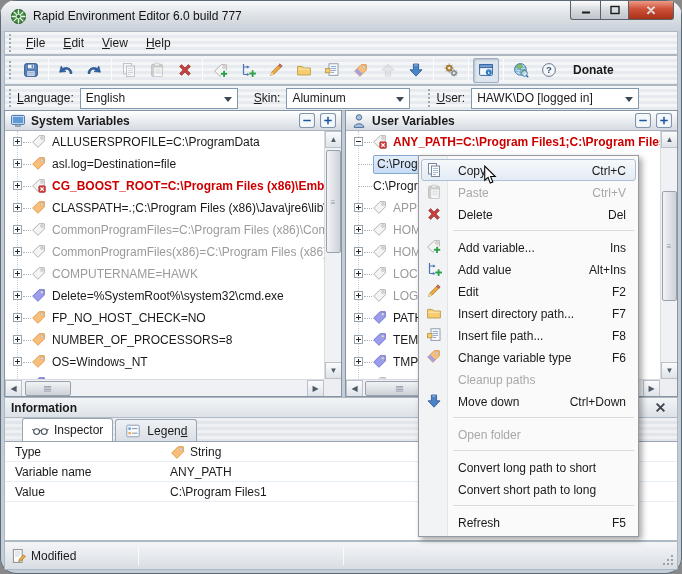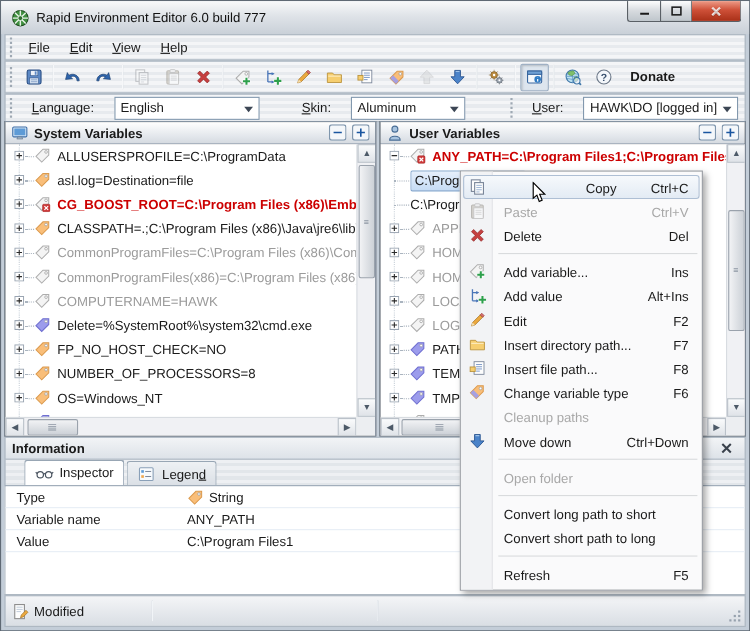--- a/index.html
+++ b/index.html
@@ -1,48 +1,48 @@
 <!DOCTYPE html>
 <html><head>
 <meta charset="utf-8">
 <style>
   html,body{margin:0;padding:0;background:#888;}
   *{box-sizing:border-box;}
   .window{position:relative;width:682px;height:574px;background:#c3cdd8;
     font-family:"Liberation Sans","DejaVu Sans",sans-serif;font-size:12px;color:#1a1a1a;
-    box-shadow:inset 0 0 0 1px #5f6974; overflow:hidden;}
+    box-shadow:inset 0 0 0 1px #5f6974; overflow:hidden;border-radius:16px;}
   
   .titlebar{position:absolute;left:1px;top:1px;right:1px;height:30px;
     background:linear-gradient(#f8f9fa,#dfe3e8 45%,#c9d0d8);}
   .titlebar .app-icon{position:absolute;left:9px;top:7px;width:17px;height:17px;}
   .titlebar .title{position:absolute;left:32px;top:8px;color:#111;}
   .winbtns{position:absolute;right:7px;top:0;height:19px;display:flex;}
   .winbtn{height:19px;border:1px solid #5a6066;border-top:none;display:flex;align-items:center;justify-content:center;
     background:linear-gradient(#fdfdfd,#d6dade 50%,#bfc6cc);}
   .winbtn.min{width:30px;border-radius:0 0 0 3px;border-right:none;}
   .winbtn.max{width:28px;border-right:none;}
   .winbtn.close{width:46px;border-radius:0 0 3px 0;background:linear-gradient(#ED9A86,#CE5038 45%,#A93018);}
   
   .bar{position:absolute;left:4px;right:4px;background:repeating-linear-gradient(#f4f5f7 0 3px,#e7eaee 3px 6px);
     border:1px solid #aeb8c2;display:flex;align-items:center;}
   .menubar{top:31px;height:24px;}
   .menu-item{padding:3px 9px;cursor:default;}
   .toolbar{top:55px;height:30px;}
-  .optionsbar{top:85px;height:26px;gap:12px;}
+  .optionsbar{top:85px;height:26px;}
   .grip{width:3px;height:18px;border-left:2px dotted #9fa9b4;margin:0 5px 0 4px;}
   .tb{width:26px;height:25px;display:inline-flex;align-items:center;justify-content:center;margin:0 1px;border:1px solid transparent;border-radius:2px;}
   .tb.disabled{opacity:.42;filter:grayscale(75%);}
   .tb.pressed{background:#dde5ee;border-color:#9fb0c4;box-shadow:inset 1px 1px 2px rgba(0,0,0,.18);}
   .tb.textbtn{width:auto;padding:0 8px;font-weight:bold;}
   .tbsep{width:1px;height:22px;background:#c2c9d1;border-right:1px solid #fbfcfd;margin:0 3px;}
   .opt-label u, .menu-item u, .tab u{text-decoration:underline;}
   .combo{height:21px;background:#fff;border:1px solid #8298ae;display:flex;align-items:center;position:relative;padding-left:5px;margin:0 6px;}
   .combo .arr{position:absolute;right:5px;top:8px;width:0;height:0;border-left:4px solid transparent;border-right:4px solid transparent;border-top:5px solid #3c4654;}
   
-  .panel{position:absolute;top:110px;height:287px;border:1px solid #8593a2;background:#404040;}
+  .panel{position:absolute;top:110px;height:287px;border:1px solid #8593a2;background:#fde047;}
   .panel-header{position:absolute;left:0;right:0;top:0;height:20px;
     background:linear-gradient(#ffffff,#e2e6eb 70%,#d6dbe1);border-bottom:1px solid #aab4c0;
     display:flex;align-items:center;font-weight:bold;}
   .panel-header .phicon{width:16px;height:16px;margin:0 5px 0 5px;}
   .ph-btn{position:absolute;top:2px;width:16px;height:15px;}
   .tree{position:absolute;left:0;right:0;top:20px;bottom:0;background:#fff;overflow:hidden;}
   .treerows{position:absolute;left:0;top:0;right:17px;bottom:17px;overflow:hidden;}
   .treerows::before{content:'';position:absolute;left:12px;top:0;bottom:0;border-left:1px dotted #c9d1d9;}
   .trow{position:relative;height:22px;line-height:22px;white-space:nowrap;}
   .trow .exp{position:absolute;left:8px;top:6px;}
@@ -88,21 +88,21 @@
   
   .ctxmenu{position:absolute;left:418px;top:155px;width:221px;background:#fafafb;border:1px solid #979ba1;
     padding:3px 2px;box-shadow:3px 3px 6px rgba(0,0,0,.35);z-index:40;}
   .ctxmenu::before{content:'';position:absolute;left:0;top:0;bottom:0;width:28px;background:#f2f3f5;border-right:1px solid #e3e4e6;}
   .mi{position:relative;height:22px;line-height:22px;border:1px solid transparent;border-radius:3px;}
   .mi .mic{position:absolute;left:4px;top:2px;width:16px;height:16px;}
   .mi .ml{margin-left:36px;}
   .mi .ms{position:absolute;right:9px;}
   .mi.disabled{color:#a8a8a8;}
   .mi.disabled .mic{opacity:.45;filter:grayscale(80%);}
-  .mi.hot{background:linear-gradient(#f6f9fc,#e3ebf4);border-color:#aebfd4;text-align:center;}
+  .mi.hot{background:linear-gradient(#f6f9fc,#e3ebf4);border-color:#aebfd4;}
   .msep{height:1px;background:#d9dbdd;margin:5px 2px 5px 32px;position:relative;}
   .cursor{position:absolute;left:483px;top:165px;z-index:60;}
   .icon svg{display:block;}
 </style>
 </head>
 <body>
 
 <div class="window">
 
   <div class="titlebar">

